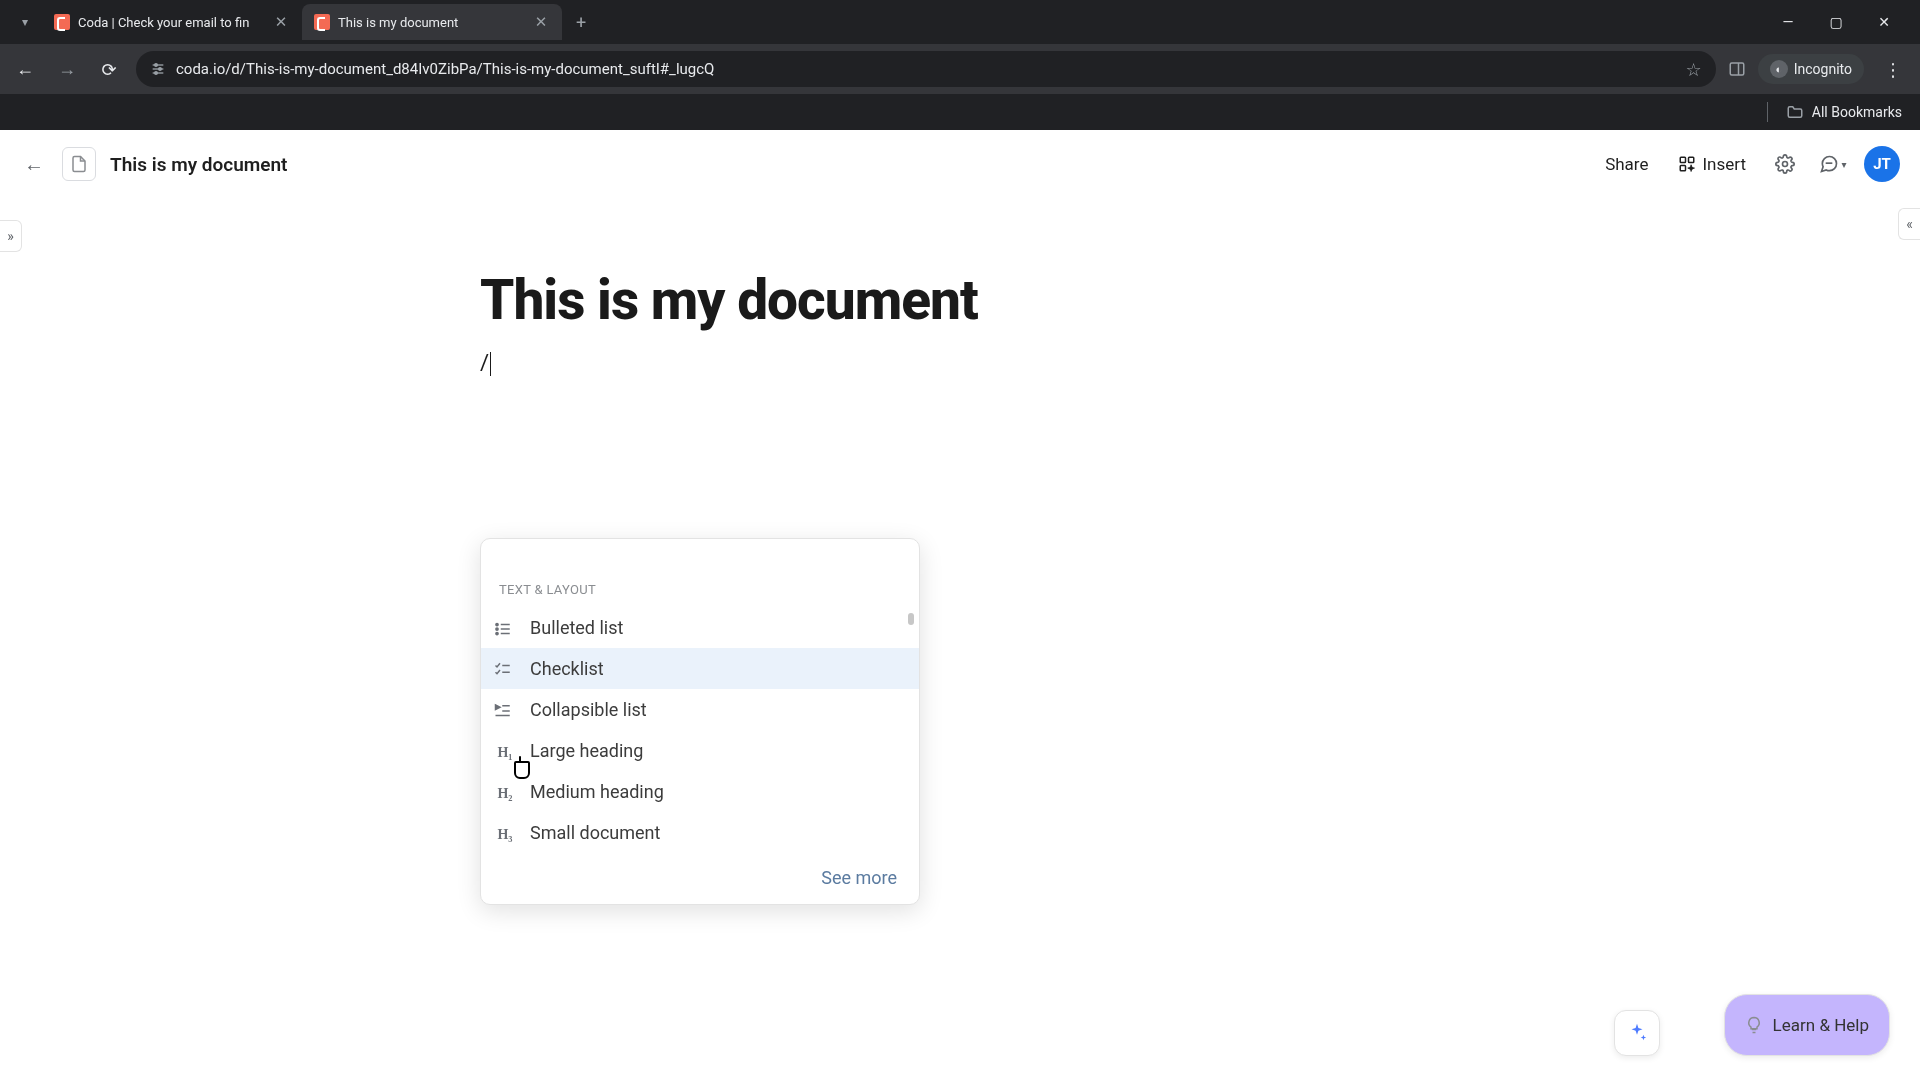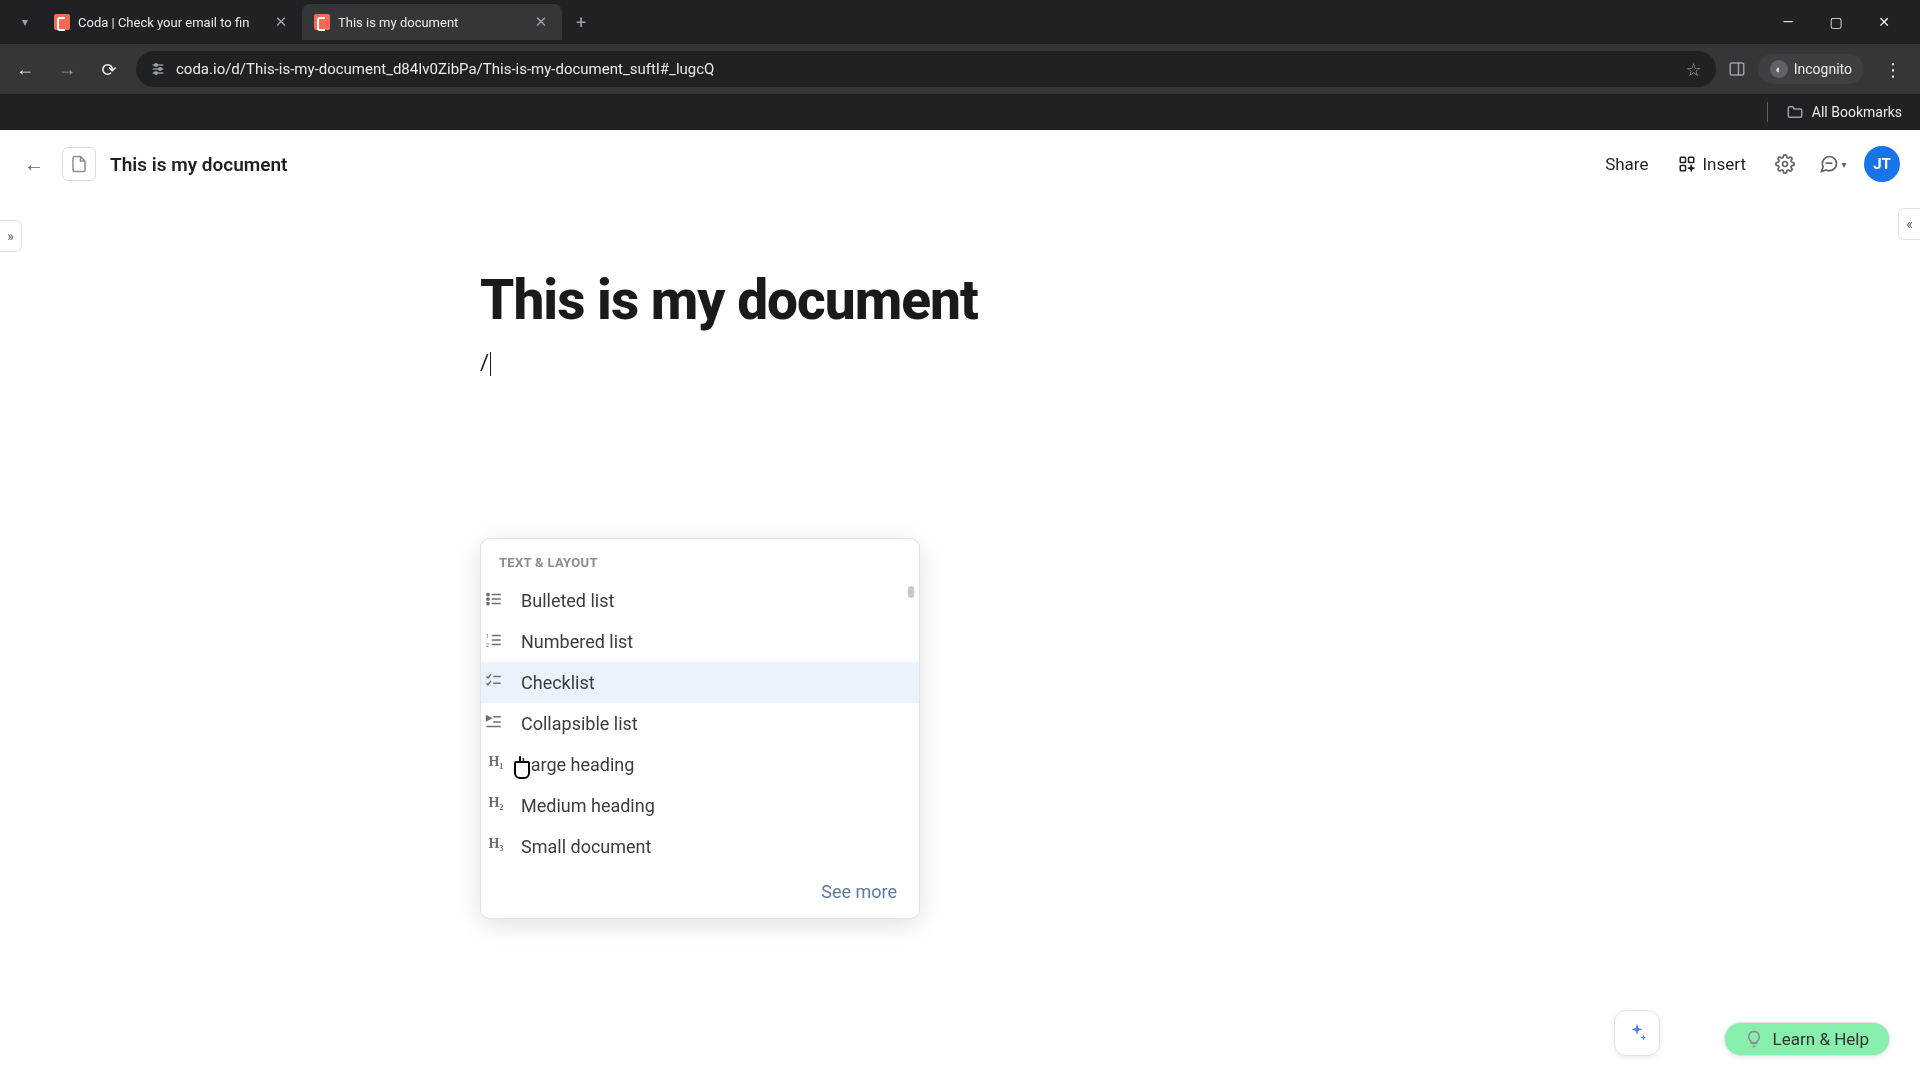--- a/index.html
+++ b/index.html
@@ -56,37 +56,37 @@
 
 .page-content { margin: 0 auto; width: 960px; padding-top: 70px; position: relative;}
 .page-title { font-size:55px; font-weight:800; color:#1a1a1a; letter-spacing:-1px;}
 .section-heading { font-size:36px; font-weight:800; color:#1a1a1a; margin-top: 180px; letter-spacing:-0.5px;}
 .slash-line { font-size:22px; color:#1a1a1a; margin-top: 18px; height:28px; position:relative;}
 .cursor-caret{display:inline-block;width:1px;height:24px;background:#1a1a1a;vertical-align:middle;margin-left:1px;animation:blink 1s step-end infinite;}
 @keyframes blink{50%{opacity:0;}}
 
 
 .slash-menu { position:absolute; left:0px; top: 340px; width:440px; background:#fff; border:1px solid #e3e3e3; border-radius:10px; box-shadow: 0 6px 24px rgba(0,0,0,0.12); padding: 10px 0 0 0; overflow:hidden;}
-.menu-section-label { font-size:13px; font-weight:700; color:#8a8d91; letter-spacing:0.3px; padding: 6px 18px 10px;}
+.menu-section-label { font-size:13px; font-weight:400; color:#8a8d91; letter-spacing:0.3px; padding: 6px 18px 10px; margin-top: 27px;}
 .menu-items { max-height: 340px; overflow-y:auto; position:relative;}
-.menu-item { display:flex; align-items:flex-start; gap:14px; padding: 10px 4px; font-size:18px; color:#3c3c3c; cursor:pointer;}
+.menu-item { display:flex; align-items:flex-end; gap:14px; padding: 10px 13px; font-size:18px; color:#3c3c3c; cursor:pointer;}
 .menu-item.highlight { background:#eaf2fb;}
 .menu-item-icon { width:22px; color:#6b6f76; font-size:15px; text-align:center;}
 .menu-item-icon.htext{font-weight:700;font-size:14px;font-family:Georgia,serif;}
 .menu-scrollbar-thumb { position:absolute; right:5px; top:6px; width:6px; height:12px; background:#c7c7c7; border-radius:3px;}
 .see-more { text-align:right; padding: 14px 22px 16px; font-size:18px; color:#5b7ba0; cursor:pointer;}
 
 
 .cursor-img{position:absolute;left:510px;top:627px;width:20px;height:22px;pointer-events:none;}
 .cursor-img::before{content:"";position:absolute;width:12px;height:14px;border:2px solid #000;border-radius:2px 2px 6px 6px;left:4px;top:4px;background:#fff;}
 .cursor-img::after{content:"";position:absolute;width:2px;height:7px;background:#000;left:9px;top:-1px;border-radius:1px;}
 
 
 .float-ai { position:absolute; right:260px; bottom:24px; width:46px;height:46px;border-radius:12px;border:1px solid #e3e3e3;background:#fff;display:flex;align-items:center;justify-content:center;color:#4f7cff;cursor:pointer;box-shadow:0 2px 6px rgba(0,0,0,0.08);font-size:20px;}
-.float-help { position:absolute; right:30px; bottom:24px; height:34px;padding:0 20px;border-radius:23px;border:1px solid #e3e3e3;background:#86efac;display:flex;align-items:center;gap:10px;color:#333;cursor:pointer;box-shadow:0 2px 6px rgba(0,0,0,0.08);font-size:17px;}
+.float-help { position:absolute; right:30px; bottom:24px; height:62px;padding:0 20px;border-radius:23px;border:1px solid #e3e3e3;background:#c4b5fd;display:flex;align-items:center;gap:10px;color:#333;cursor:pointer;box-shadow:0 2px 6px rgba(0,0,0,0.08);font-size:17px;}
 .bulb{color:#8a8d91;}
 
 svg { display:block; }
 </style>
 </head>
 <body>
 
 <div class="browser-chrome">
   <div class="tab-bar">
     <div class="tab-control">
@@ -216,32 +216,20 @@
                 <circle cx="4" cy="12" r="1.5"></circle>
                 <circle cx="4" cy="18" r="1.5"></circle>
                 <line x1="9" y1="6" x2="21" y2="6"></line>
                 <line x1="9" y1="12" x2="21" y2="12"></line>
                 <line x1="9" y1="18" x2="21" y2="18"></line>
               </svg>
           </span>
           <span>Bulleted list</span>
         </div>
 
-        <div class="menu-item">
-          <span class="menu-item-icon">
-            <svg width="18" height="18" viewBox="0 0 24 24" stroke="#6b6f76" stroke-width="2" fill="none">
-                <text x="1" y="9" font-size="8" fill="#6b6f76" stroke="none">1</text>
-                <text x="1" y="21" font-size="8" fill="#6b6f76" stroke="none">2</text>
-                <line x1="9" y1="6" x2="21" y2="6"></line>
-                <line x1="9" y1="12" x2="21" y2="12"></line>
-                <line x1="9" y1="18" x2="21" y2="18"></line>
-              </svg>
-          </span>
-          <span>Numbered list</span>
-        </div>
 
         <div class="menu-item highlight">
           <span class="menu-item-icon">
             <svg width="18" height="18" viewBox="0 0 24 24" stroke="#6b6f76" stroke-width="2" fill="none">
                 <polyline points="2 6 4 8 8 3"></polyline>
                 <polyline points="2 15 4 17 8 12"></polyline>
                 <line x1="11" y1="6" x2="21" y2="6"></line>
                 <line x1="11" y1="15" x2="21" y2="15"></line>
               </svg>
           </span>

